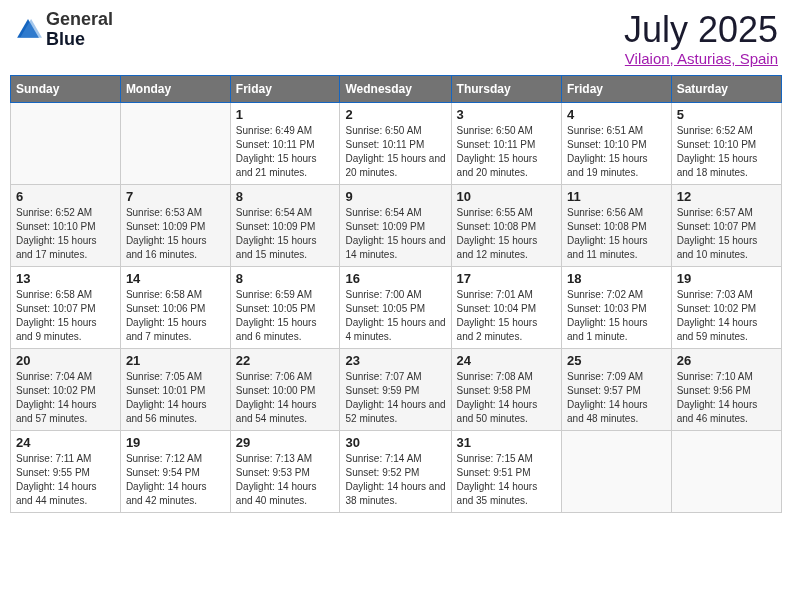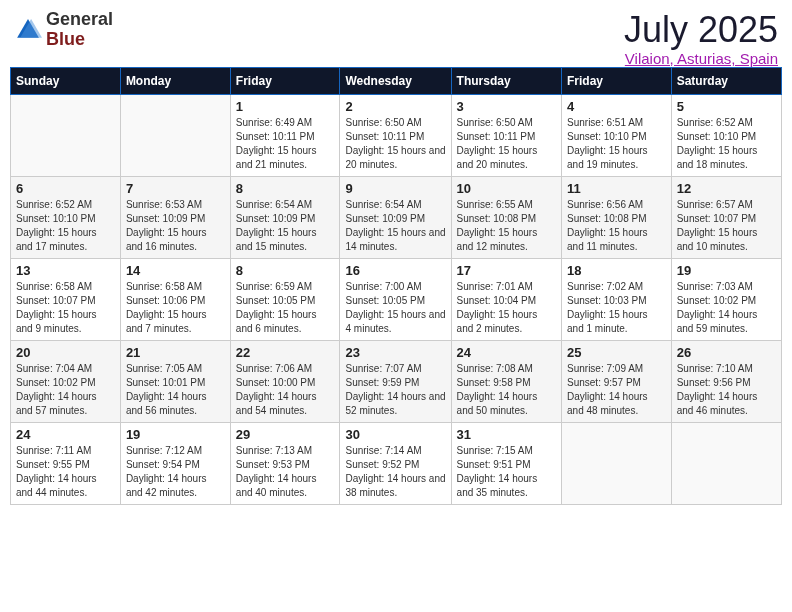--- a/index.html
+++ b/index.html
@@ -7,42 +7,42 @@
       font-family: Arial, sans-serif;
       background: #fff;
       width: 792px;
       min-height: 612px;
       padding: 10px;
     }
     .header {
       display: flex;
       align-items: flex-start;
       justify-content: space-between;
-      margin-bottom: 0;
+      margin-bottom: 8px;
       padding: 0 4px;
     }
     .logo {
       display: flex;
       align-items: center;
       gap: 4px;
     }
     .logo-text {
       display: flex;
       flex-direction: column;
       line-height: 1.1;
     }
     .logo-general {
       font-size: 18px;
       font-weight: bold;
       color: #333;
     }
     .logo-blue {
       font-size: 18px;
       font-weight: bold;
-      color: #7f1d1d;
+      color: #0f172a;
     }
     .logo-icon {
       width: 28px;
       height: 28px;
     }
     .title-block {
       text-align: right;
     }
     .cal-title {
       font-size: 36px;
@@ -54,21 +54,21 @@
       font-size: 15px;
       color: #a21caf;
       text-decoration: underline;
     }
     table {
       width: 100%;
       border-collapse: collapse;
       border: 1px solid #ccc;
     }
     thead tr th {
-      background-color: #0f172a;
+      background-color: #737373;
       color: #fff;
       font-size: 12px;
       font-weight: bold;
       text-align: left;
       padding: 6px 5px;
       border: 1px solid #1565c0;
     }
     tbody tr td {
       vertical-align: top;
       border: 1px solid #ccc;

